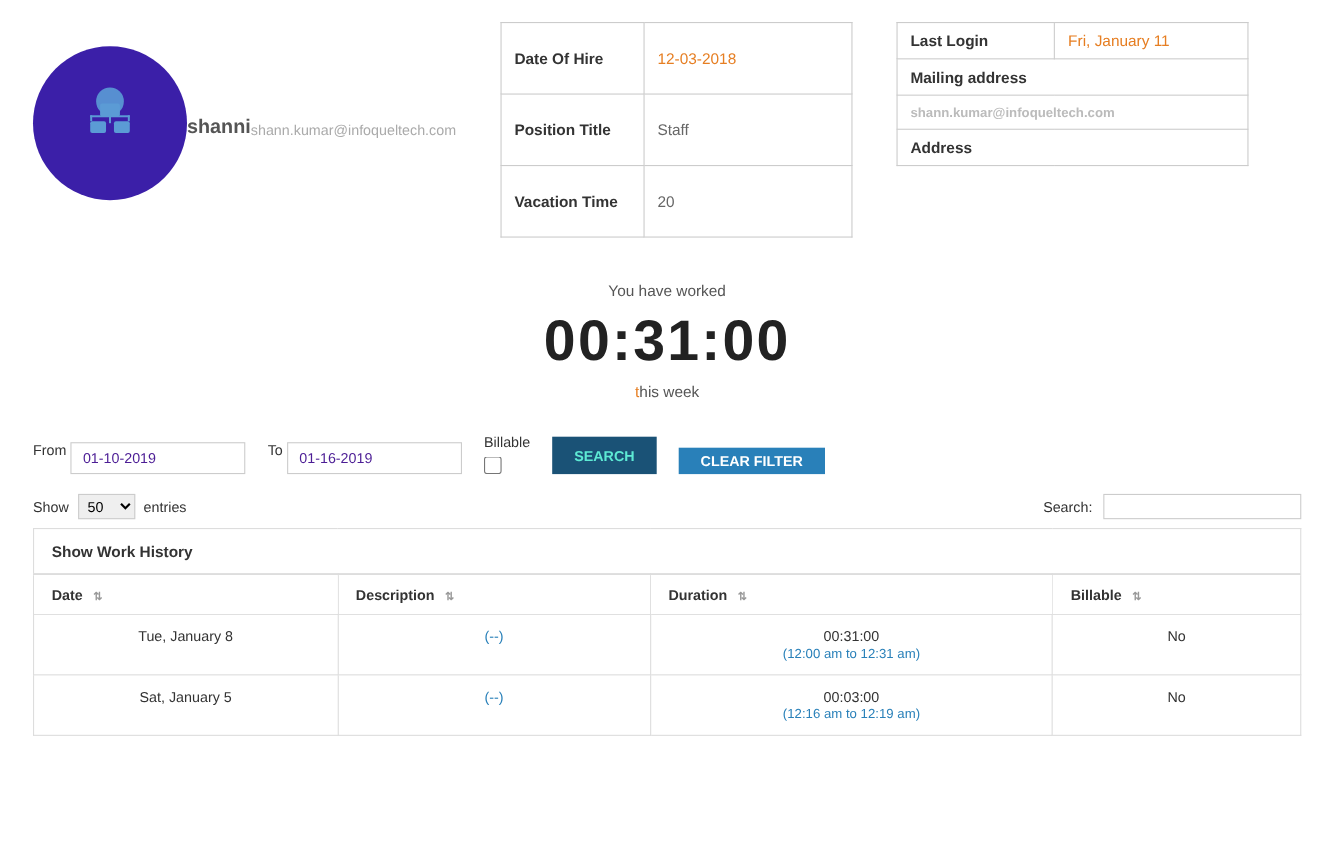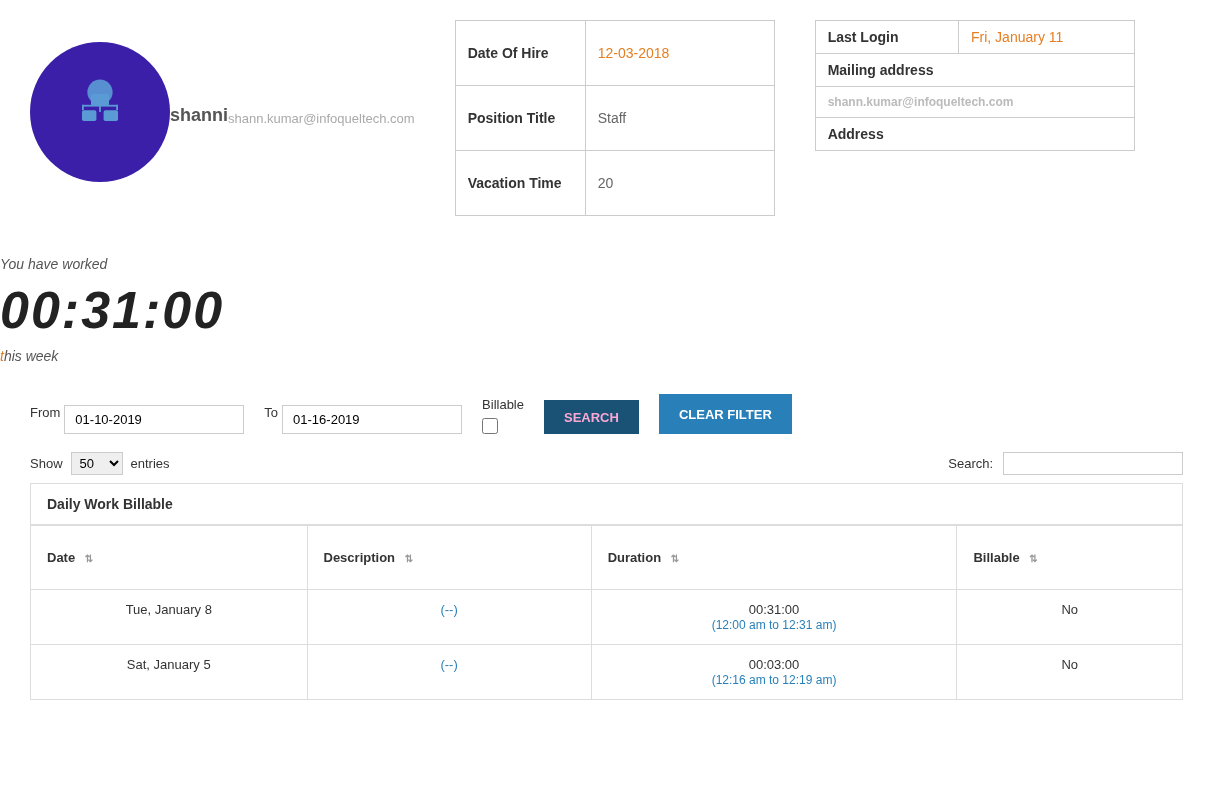--- a/index.html
+++ b/index.html
@@ -87,23 +87,22 @@
       vertical-align: middle;
     }
 
     .right-info-table td:first-child {
       font-weight: bold;
       background: #fff;
       padding-left: 12px;
     }
 
     .worked-section {
-      text-align: left;
+      text-align: center;
       padding: 20px 0 10px 0;
-      font-style: italic;
     }
 
     .worked-label {
       font-size: 14px;
       color: #555;
       margin-bottom: 8px;
     }
 
     .worked-time {
       font-size: 52px;
@@ -136,22 +135,22 @@
 
     .filter-label {
       font-size: 13px;
       color: #333;
     }
 
     .filter-input {
       border: 1px solid #ccc;
       padding: 6px 10px;
       font-size: 13px;
-      width: 180px;
-      color: #000000;
+      width: 159px;
+      color: #4c1d95;
       background: #fff;
     }
 
     .billable-group {
       display: flex;
       flex-direction: column;
       gap: 6px;
     }
 
     .billable-label {
@@ -159,38 +158,38 @@
       color: #333;
     }
 
     .billable-checkbox {
       width: 16px;
       height: 16px;
     }
 
     .btn-search {
       background: #1a5276;
-      color: #f9a8d4;
+      color: #5eead4;
       border: none;
       padding: 8px 20px;
       font-size: 13px;
       font-weight: bold;
       cursor: pointer;
       height: 34px;
     }
 
     .btn-clear {
       background: #2980b9;
       color: #fff;
       border: none;
       padding: 0 20px;
       font-size: 13px;
       font-weight: bold;
       cursor: pointer;
-      height: 40px;
+      height: 24px;
     }
 
     .table-controls {
       display: flex;
       justify-content: space-between;
       align-items: center;
       padding: 8px 30px;
     }
 
     .show-entries {
@@ -224,21 +223,21 @@
     .data-table .section-header td {
       background: #fff;
       font-weight: bold;
       padding: 12px 16px;
       font-size: 14px;
       border-bottom: 2px solid #ddd;
     }
 
     .data-table thead tr th {
       background: #fff;
-      padding: 24px 16px;
+      padding: 10px 16px;
       text-align: left;
       font-size: 13px;
       border: 1px solid #ddd;
       position: relative;
     }
 
     .sort-arrows {
       display: inline-block;
       margin-left: 6px;
       font-size: 10px;
@@ -370,21 +369,21 @@
   <div>
     <span class="search-label">Search:</span>
     <input type="text" style="border: 1px solid rgb(204, 204, 204); padding: 3px 6px; font-size: 13px; margin-left: 6px; width: 180px;">
   </div>
 </div>
 
 <div class="data-table-wrapper">
   <table class="data-table">
     <thead>
       <tr class="section-header">
-        <td colspan="4">Daily Work Billable</td>
+        <td colspan="4">Show Work History</td>
       </tr>
       <tr>
         <th>
           <span>Date</span>
           <span class="sort-arrows">⇅</span>
         </th>
         <th>
           <span>Description</span>
           <span class="sort-arrows">⇅</span>
         </th>

